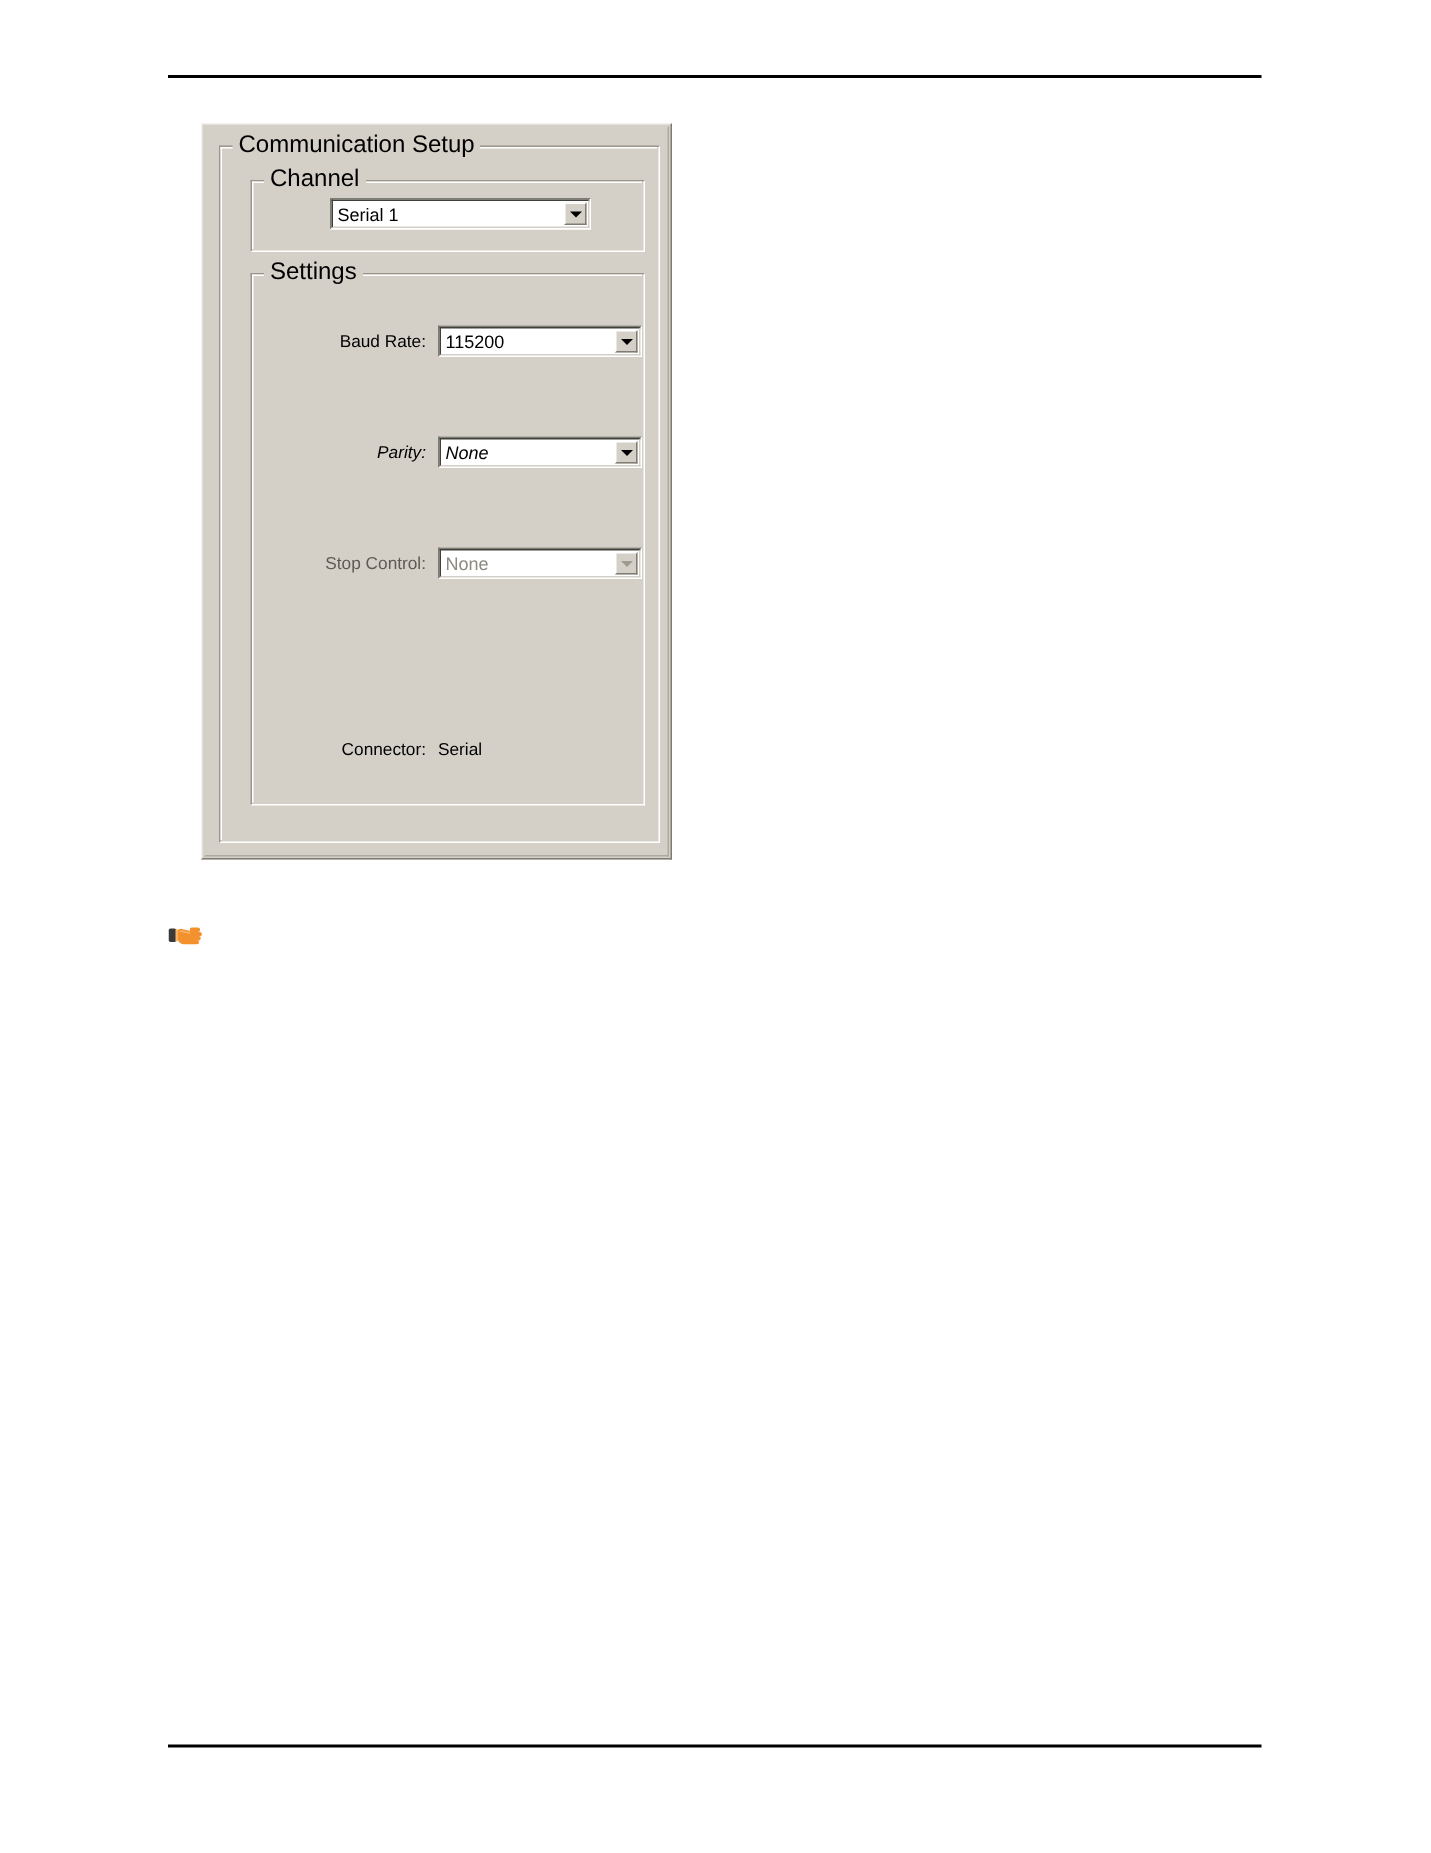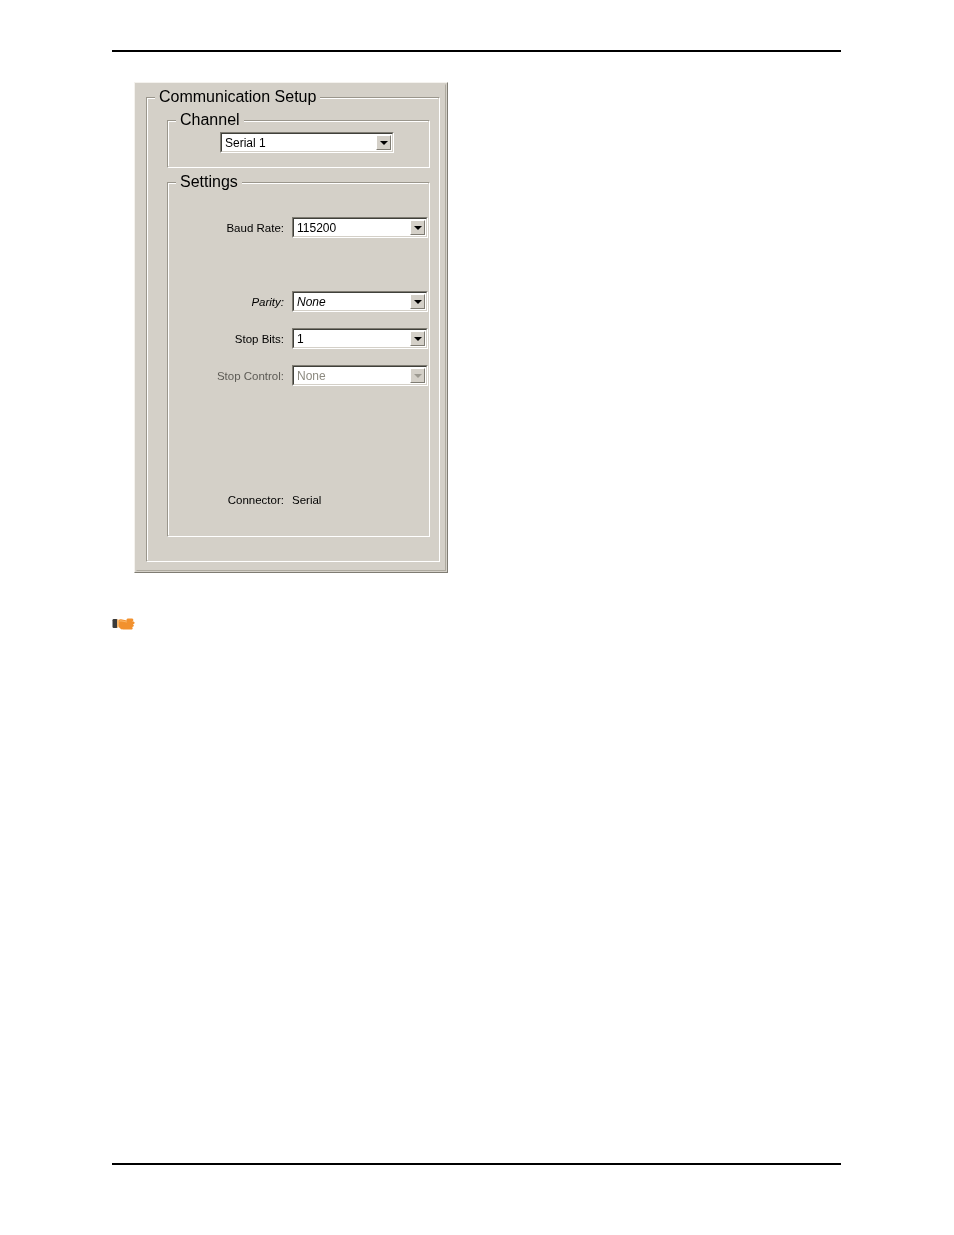--- a/index.html
+++ b/index.html
@@ -297,28 +297,20 @@
 
         <div class="setting-row" id="row-parity">
           <div class="row-label">Parity:</div>
           <div class="combo">
             <div class="combo-inner"></div>
             <div class="combo-value">None</div>
             <div class="combo-arrow-btn"></div>
           </div>
         </div>
 
-        <div class="setting-row" id="row-stop-bits">
-          <div class="row-label">Stop Bits:</div>
-          <div class="combo">
-            <div class="combo-inner"></div>
-            <div class="combo-value">1</div>
-            <div class="combo-arrow-btn"></div>
-          </div>
-        </div>
 
         <div class="setting-row disabled" id="row-flow-control">
           <div class="row-label">Stop Control:</div>
           <div class="combo disabled">
             <div class="combo-inner"></div>
             <div class="combo-value">None</div>
             <div class="combo-arrow-btn"></div>
           </div>
         </div>
 

